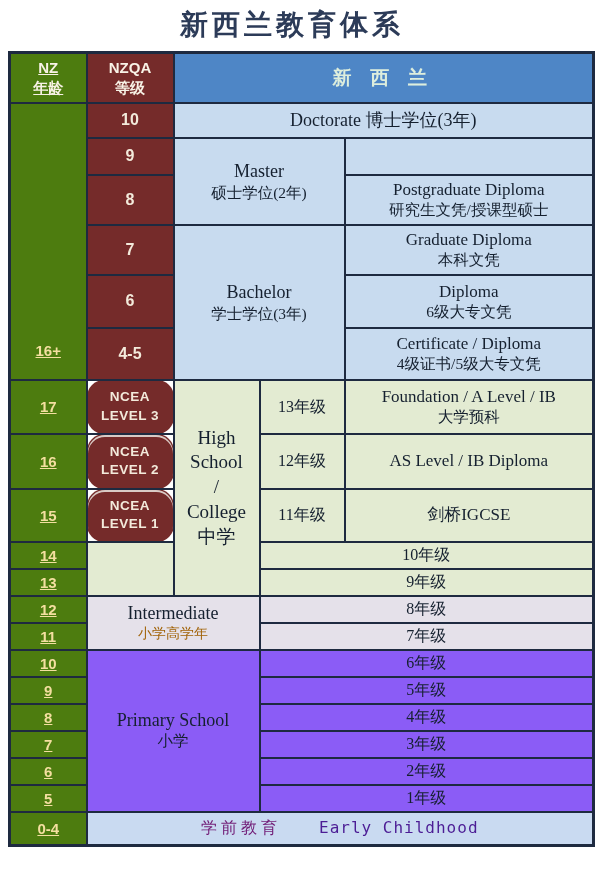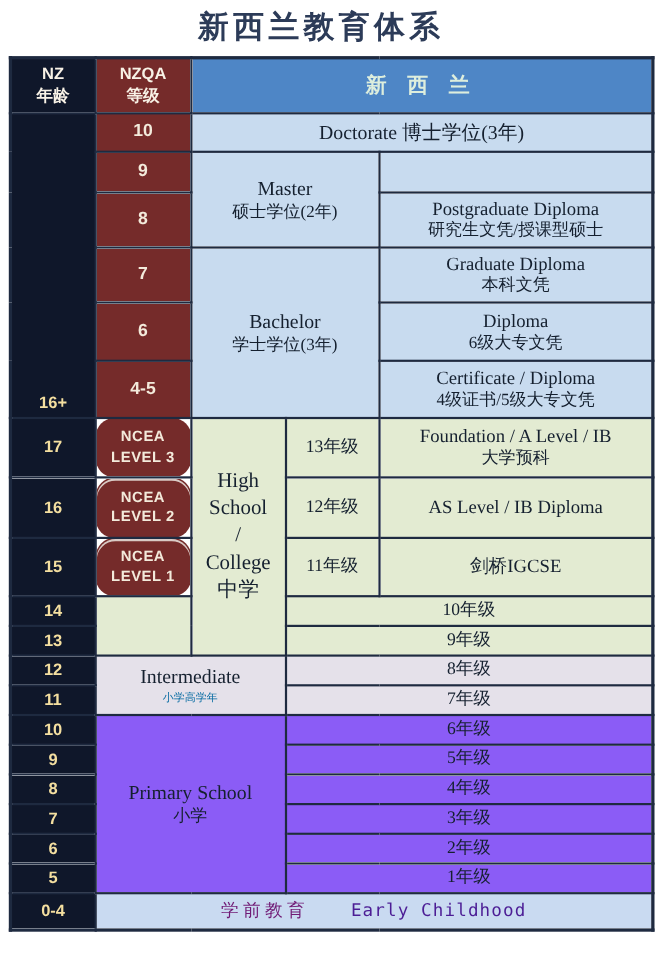--- a/index.html
+++ b/index.html
@@ -13,38 +13,38 @@
     border-collapse:collapse;table-layout:fixed;
     margin-left:8px;width:584px;
     border:3px solid #1E2A40;
   }
   td{
     border:2px solid #1E2A40;
     padding:0;text-align:center;vertical-align:middle;
     overflow:hidden;
   }
   
-  .orange{background:#0f172a;color:#F4DFA0;font-weight:bold;font-size:15px;}
+  .orange{background:#4d7c0f;color:#F4DFA0;font-weight:bold;font-size:15px;text-decoration:underline;}
   .maroon{background:#752B2A;color:#F3EADB;font-weight:bold;font-size:16px;}
   .hdr-blue{background:#4E86C6;color:#DDEEDD;font-weight:bold;font-size:19px;letter-spacing:7px;
             font-family:"Liberation Serif","DejaVu Serif",serif;}
   .blue{background:#C8DBEF;}
   .green{background:#E3EBD2;}
   .lav{background:#E5E1EA;}
   .cyan{background:#8b5cf6;}
   .peri{background:#C9DAF1;}
   
   .serif{font-family:"Liberation Serif","DejaVu Serif",serif;color:#15202F;}
   .t18{font-size:18px;line-height:1.25;}
   .t17{font-size:17px;line-height:1.25;}
   .t16{font-size:16px;line-height:1.2;}
   .cn-sub{font-size:15.5px;}
   .ncea{font-size:13.5px;line-height:1.35;letter-spacing:.5px;border-radius:17px;}
   .white-sep{box-shadow:inset 0 2px 0 rgba(235,230,225,.85);}
-  .age-bottom{vertical-align:bottom;padding-bottom:4px;}
+  .age-bottom{vertical-align:bottom;padding-bottom:20px;}
   .hdr-cell{font-size:15px;line-height:1.35;color:#F8F2E6;}
   .school-lines{font-size:19px;line-height:1.3;}
   .early-wrap{display:inline-flex;align-items:baseline;gap:38px;}
   .early-cn{font-family:"Liberation Serif","DejaVu Serif",serif;font-size:16px;color:#701a75;letter-spacing:4px;}
   .early-en{font-family:"DejaVu Sans Mono","Liberation Mono",monospace;font-size:16px;color:#4c1d95;letter-spacing:1px;}
 </style>
 </head>
 <body>
 
 <div class="page-title">新西兰教育体系</div>
@@ -170,21 +170,21 @@
 
   <tr style="height:27px">
     <td class="orange">13</td>
     <td class="green serif t16" colspan="2">9年级</td>
   </tr>
 
   <tr style="height:27px">
     <td class="orange">12</td>
     <td class="lav serif" colspan="2" rowspan="2">
       <div class="t18">Intermediate</div>
-      <div style="font-size:10px;color:#0369a1;">小学高学年</div>
+      <div style="font-size:14px;color:#a16207;">小学高学年</div>
     </td>
     <td class="lav serif t16" colspan="2">8年级</td>
   </tr>
 
   <tr style="height:27px">
     <td class="orange">11</td>
     <td class="lav serif t16" colspan="2">7年级</td>
   </tr>
 
   <tr style="height:27px">

